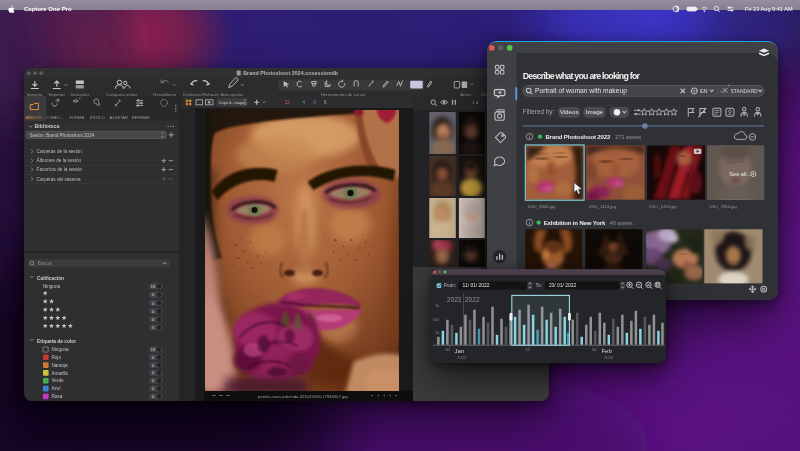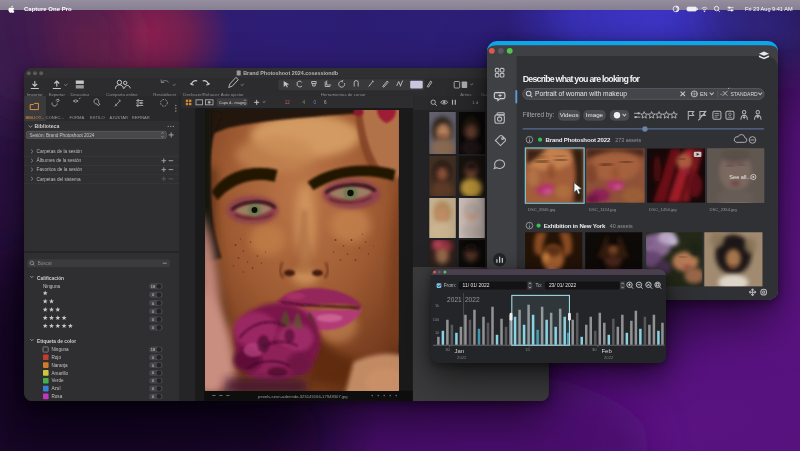--- a/index.html
+++ b/index.html
@@ -1,19 +1,19 @@
 <!DOCTYPE html>
 <html><head><meta charset="utf-8"><style>
 *{margin:0;padding:0;box-sizing:border-box}
 html,body{width:800px;height:451px;overflow:hidden;background:#2a1840}
 body{font-family:"Liberation Sans",sans-serif;position:relative}
 #desk{position:absolute;left:0;top:0}
 #menubar{position:absolute;left:0;top:0;width:800px;height:9.5px;background:linear-gradient(#958e9f,#878092);color:#fff;z-index:5}
 #mainwin{position:absolute;left:24.4px;top:68px;width:524.6px;height:333px;background:#2c2c2e;border-radius:8px;box-shadow:0 18px 45px rgba(0,0,0,.55),0 3px 10px rgba(0,0,0,.4);z-index:10;overflow:hidden}
-#spanel{position:absolute;left:487.4px;top:41.3px;width:290.6px;height:259.2px;background:#0ea5e9;border-radius:10px;box-shadow:0 20px 50px rgba(0,0,0,.6),0 4px 12px rgba(0,0,0,.45);z-index:20;overflow:hidden;border-top:4px solid #0ea5e9}
+#spanel{position:absolute;left:487.4px;top:41.3px;width:290.6px;height:259.2px;background:#c2410c;border-radius:10px;box-shadow:0 20px 50px rgba(0,0,0,.6),0 4px 12px rgba(0,0,0,.45);z-index:20;overflow:hidden;border-top:1px solid #0ea5e9}
 #tlwin{position:absolute;left:430.9px;top:268.5px;width:235.4px;height:94.5px;background:#252629;border-radius:7px;box-shadow:0 14px 35px rgba(0,0,0,.6),0 3px 8px rgba(0,0,0,.4);z-index:30;overflow:hidden}
 </style></head>
 <body>
 <svg id="desk" width="800" height="451" viewBox="0 0 800 451">
 <defs>
 <radialGradient id="gcrim" cx="50%" cy="50%" r="50%">
         <stop offset="0%" stop-color="#9c2452"></stop>
         <stop offset="55%" stop-color="#7c2048" stop-opacity=".8"></stop>
         <stop offset="100%" stop-color="#7c2048" stop-opacity="0"></stop>
       </radialGradient>

